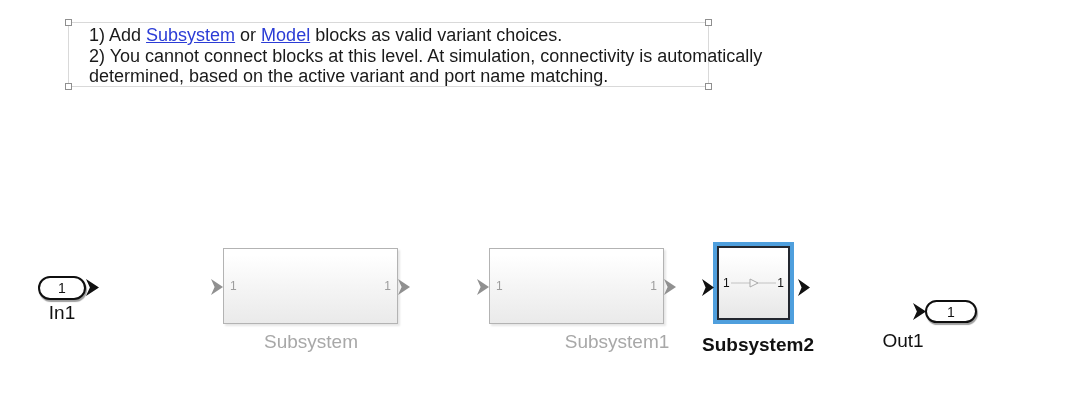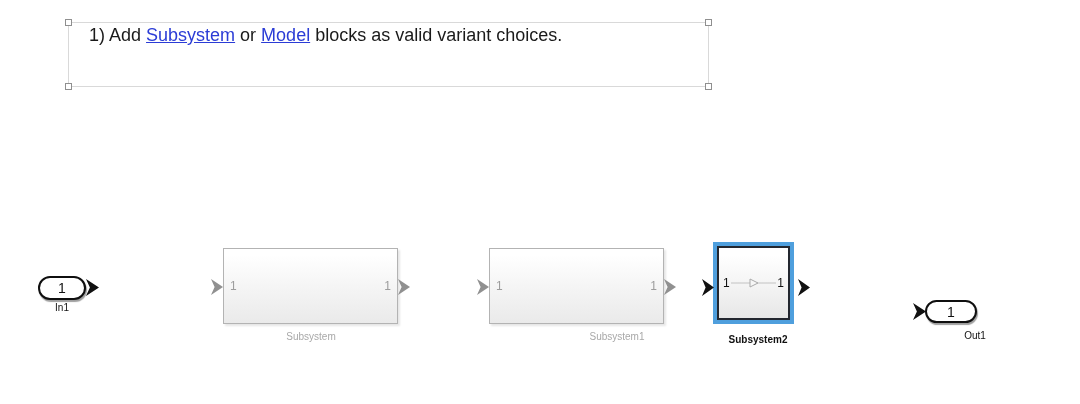--- a/index.html
+++ b/index.html
@@ -40,21 +40,21 @@
   .port-arrow{position:absolute;}
   .arrow-shape{
     width:100%;height:100%;
     clip-path:polygon(0 0, 100% 50%, 0 100%, 30% 50%);
   }
   .arrow-black .arrow-shape{background:#111111;}
   .arrow-gray .arrow-shape{background:#909090;}
 
   .blk-label{
     position:absolute;transform:translateX(-50%);
-    font-size:10px;color:#111;white-space:nowrap;
+    font-size:19px;color:#111;white-space:nowrap;
   }
   .blk-label.gray{color:#a8a8a8;}
 
   
   .subsys{
     position:absolute;width:173px;height:74px;
     border:1px solid #b3b3b3;box-sizing:content-box;
     background:linear-gradient(#ffffff 8%, #f4f4f4 55%, #eaeaea 100%);
     box-shadow:2px 2px 2px rgba(0,0,0,0.10);
   }
@@ -86,20 +86,22 @@
 
 <div class="canvas">
 
   <div class="annotation">
     <div class="handle tl"></div>
     <div class="handle tr"></div>
     <div class="handle bl"></div>
     <div class="handle br"></div>
     <div class="ann-text">
       <div class="ann-line"><span>1) Add </span><a class="ann-link">Subsystem</a><span> or </span><a class="ann-link">Model</a><span> blocks as valid variant choices.</span></div>
+      <div class="ann-line">2) You cannot connect blocks at this level. At simulation, connectivity is automatically</div>
+      <div class="ann-line">determined, based on the active variant and port name matching.</div>
     </div>
   </div>
 
   <div class="io-oval io-in1">
     <span>1</span>
   </div>
   <div class="port-arrow arrow-black" style="left:86px;top:279px;width:13px;height:17px;">
       <div class="arrow-shape"></div>
     </div>
   <div class="blk-label" style="left:62px;top:302px;">In1</div>
@@ -145,15 +147,15 @@
       <div class="arrow-shape"></div>
     </div>
   <div class="blk-label" style="left:758px;top:334px;font-weight:bold;">Subsystem2</div>
 
   <div class="port-arrow arrow-black" style="left:913px;top:303px;width:13px;height:17px;">
       <div class="arrow-shape"></div>
     </div>
   <div class="io-oval io-out1">
     <span>1</span>
   </div>
-  <div class="blk-label" style="left:975px;top:330px;text-align:right;">Out1</div>
+  <div class="blk-label" style="left:903px;top:330px;text-align:right;">Out1</div>
 
 </div>
 
 </body></html>

